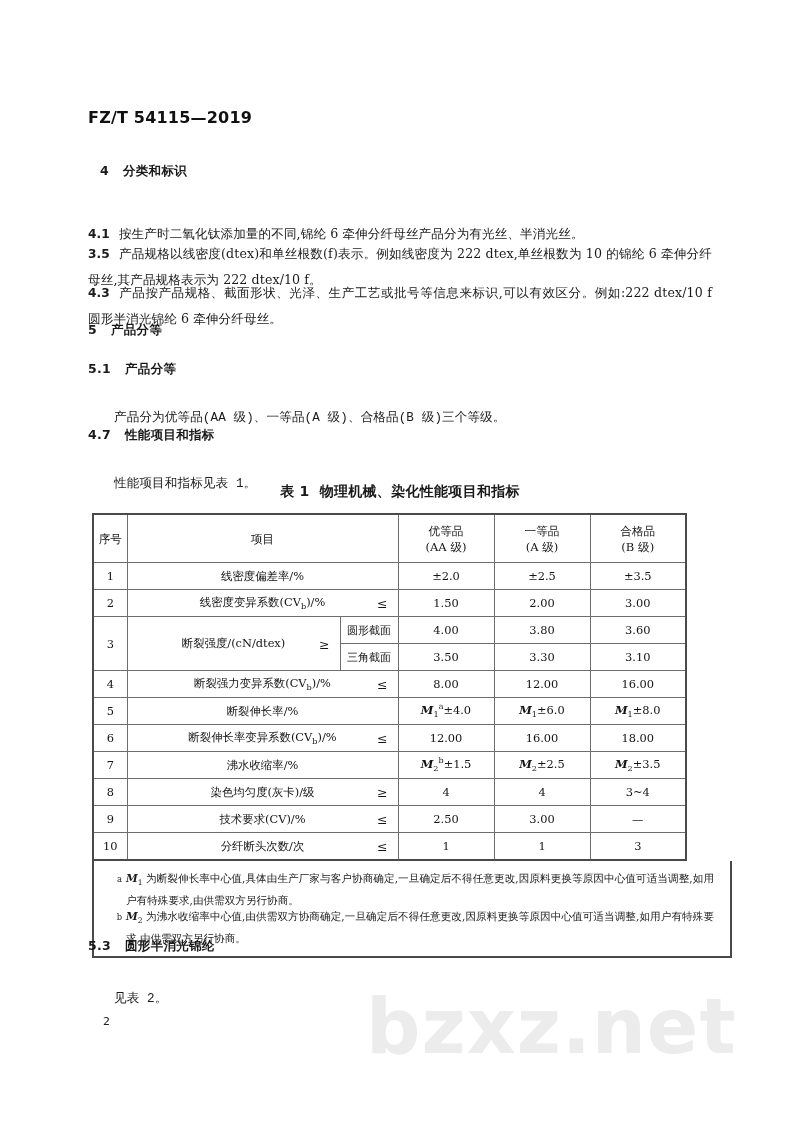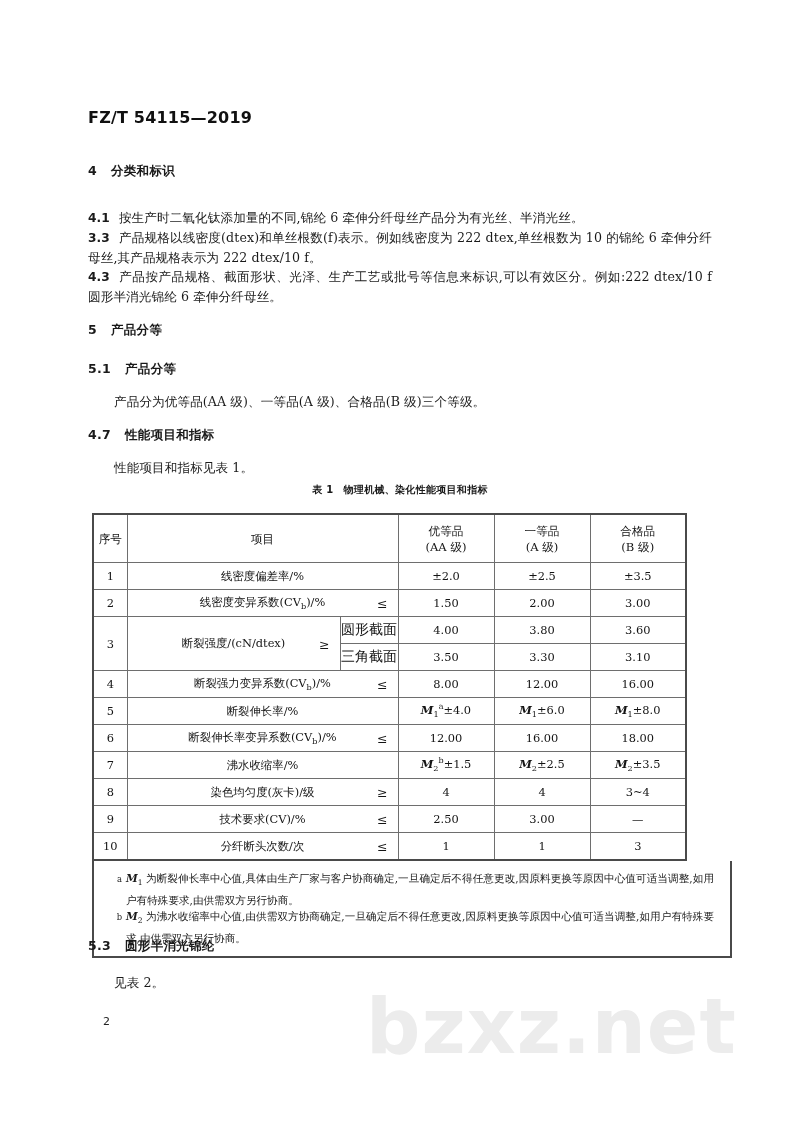--- a/index.html
+++ b/index.html
@@ -65,40 +65,41 @@
   .h1 {
     font-family: "DejaVu Sans", "Liberation Sans", sans-serif;
     font-size: 12.5px;
     font-weight: 700;
     letter-spacing: 0.3px;
   }
   .h1 .num { margin-right: 14px; }
 
   .para {
     font-size: 12.6px;
-    line-height: 19px;
+    line-height: 26px;
     text-align: justify;
     letter-spacing: 0.1px;
+    margin-top: 13px;
   }
   .para .lead {
     font-family: "DejaVu Sans", "Liberation Sans", sans-serif;
     font-weight: 700;
     font-size: 12.2px;
     margin-right: 9px;
   }
-  .indent { text-indent: 26px; }
+  .indent { text-indent: 26px; font-family: Liberation Mono, monospace; }
 
   
   .tbl-caption {
     position: absolute;
     left: 0;
     width: 800px;
     text-align: center;
     font-family: "DejaVu Sans", "Liberation Sans", sans-serif;
-    font-size: 10px;
+    font-size: 14px;
     font-weight: 700;
     letter-spacing: 0.3px;
   }
   .tbl-caption .cap-num { margin: 0 10px 0 0; }
 
   
   .tbl-wrap {
     position: absolute;
     left: 92px;
     top: 513px;
@@ -135,21 +136,21 @@
     padding-left: 11px;
     position: relative;
   }
   td.item .sym {
     position: absolute;
     right: 10px;
     top: 50%;
     transform: translateY(-50%);
     font-size: 12.5px;
   }
-  td.shape { font-size: 14px; }
+  td.shape { font-size: 11px; }
   .sub { font-size: 0.72em; vertical-align: sub; }
   .sup { font-size: 0.7em; vertical-align: super; }
   .mi { font-style: italic; font-family: "DejaVu Serif", "Liberation Serif", serif; font-weight: 700; }
 
   
   .notes {
     border: 2px solid #4a4a4a;
     border-top: none;
     padding: 9px 16px 10px 16px;
     font-size: 10.6px;
@@ -183,30 +184,30 @@
 <body>
 
 <div class="page">
 
   <div class="watermark">bzxz.net</div>
 
   <div class="content">
 
     <div class="running-head">FZ/T 54115—2019</div>
 
-    <div class="block h1" style="top:163px;">
+    <div class="block h1" style="top:163px;margin-left:12px;">
       <span class="num">4</span><span>分类和标识</span>
     </div>
 
     <div class="block para" style="top:208px;">
       <span class="lead">4.1</span><span>按生产时二氧化钛添加量的不同,锦纶 6 牵伸分纤母丝产品分为有光丝、半消光丝。</span>
     </div>
 
     <div class="block para" style="top:228px;">
-      <span class="lead">3.3</span><span>产品规格以线密度(dtex)和单丝根数(f)表示。例如线密度为 222 dtex,单丝根数为 10 的锦纶 6 牵伸分纤母丝,其产品规格表示为 222 dtex/10 f。</span>
+      <span class="lead">3.5</span><span>产品规格以线密度(dtex)和单丝根数(f)表示。例如线密度为 222 dtex,单丝根数为 10 的锦纶 6 牵伸分纤母丝,其产品规格表示为 222 dtex/10 f。</span>
     </div>
 
     <div class="block para" style="top:267px;">
       <span class="lead">4.3</span><span>产品按产品规格、截面形状、光泽、生产工艺或批号等信息来标识,可以有效区分。例如:222 dtex/10 f 圆形半消光锦纶 6 牵伸分纤母丝。</span>
     </div>
 
     <div class="block h1" style="top:322px;">
       <span class="num">5</span><span>产品分等</span>
     </div>
 

